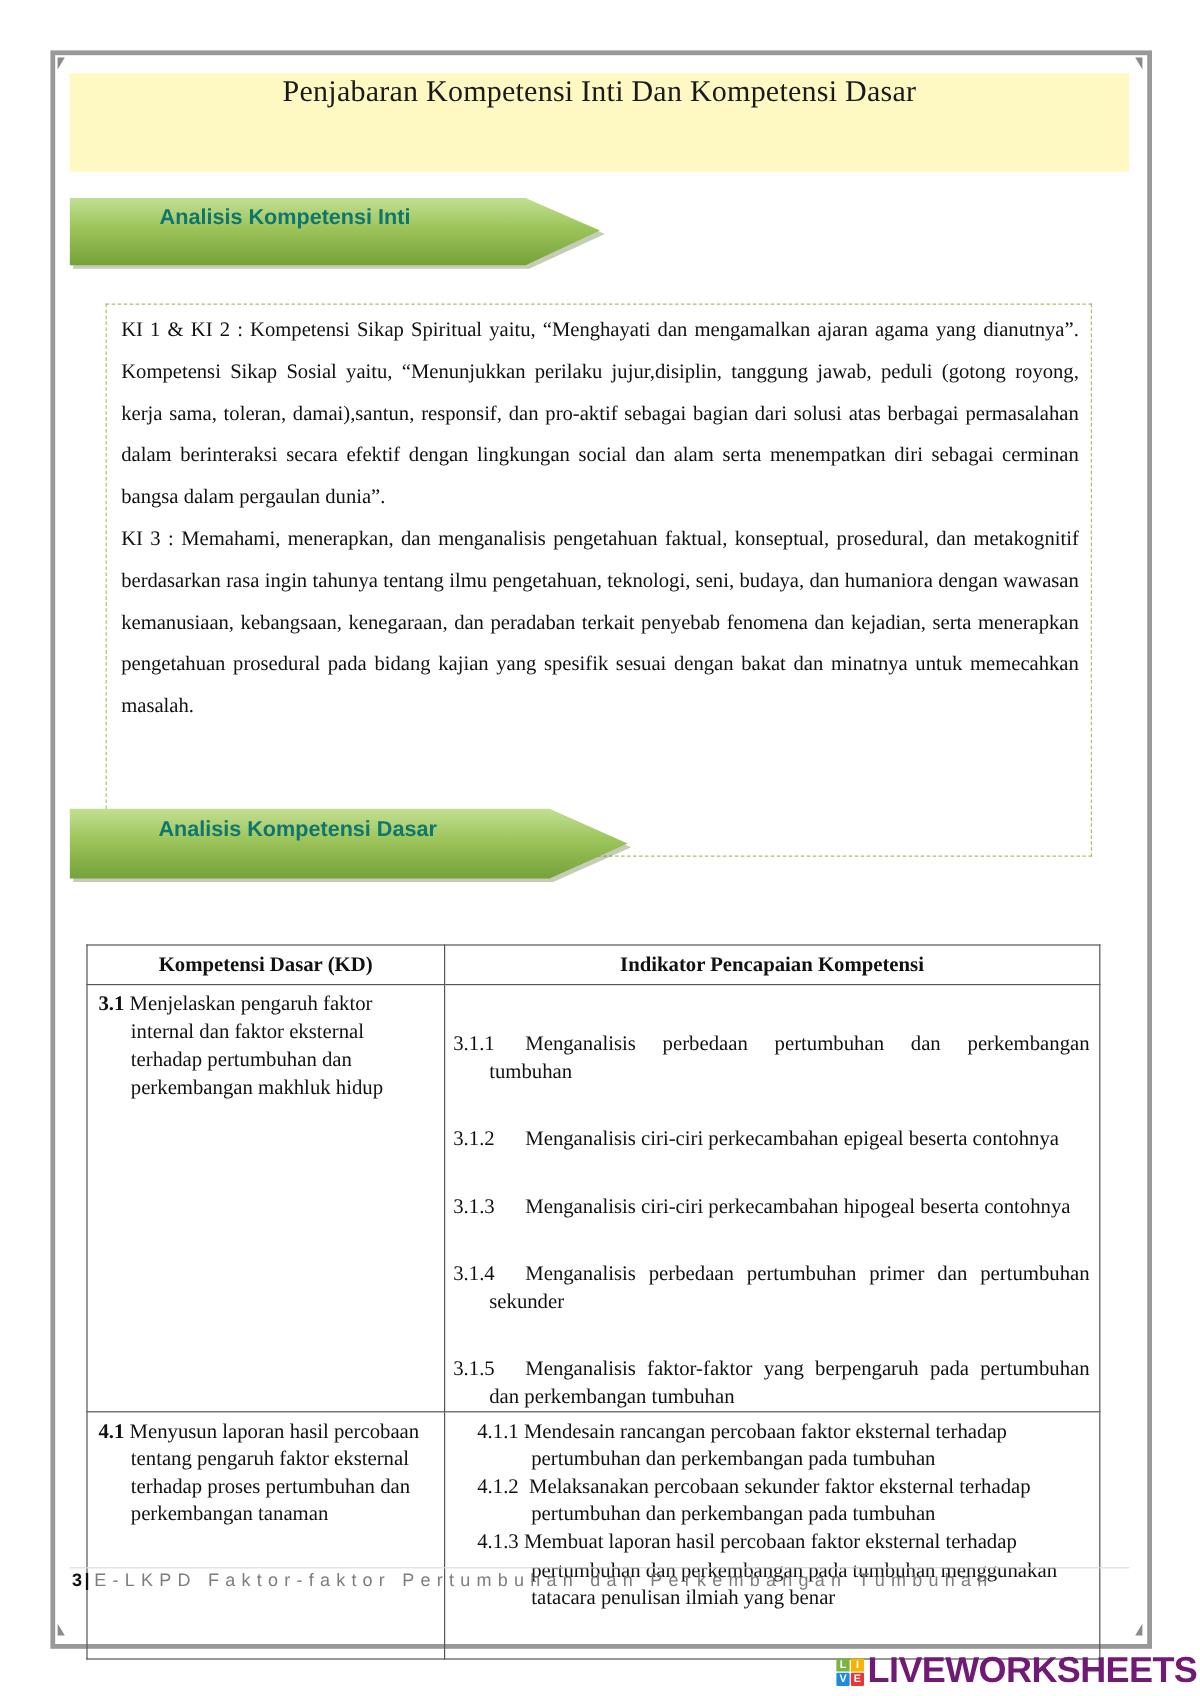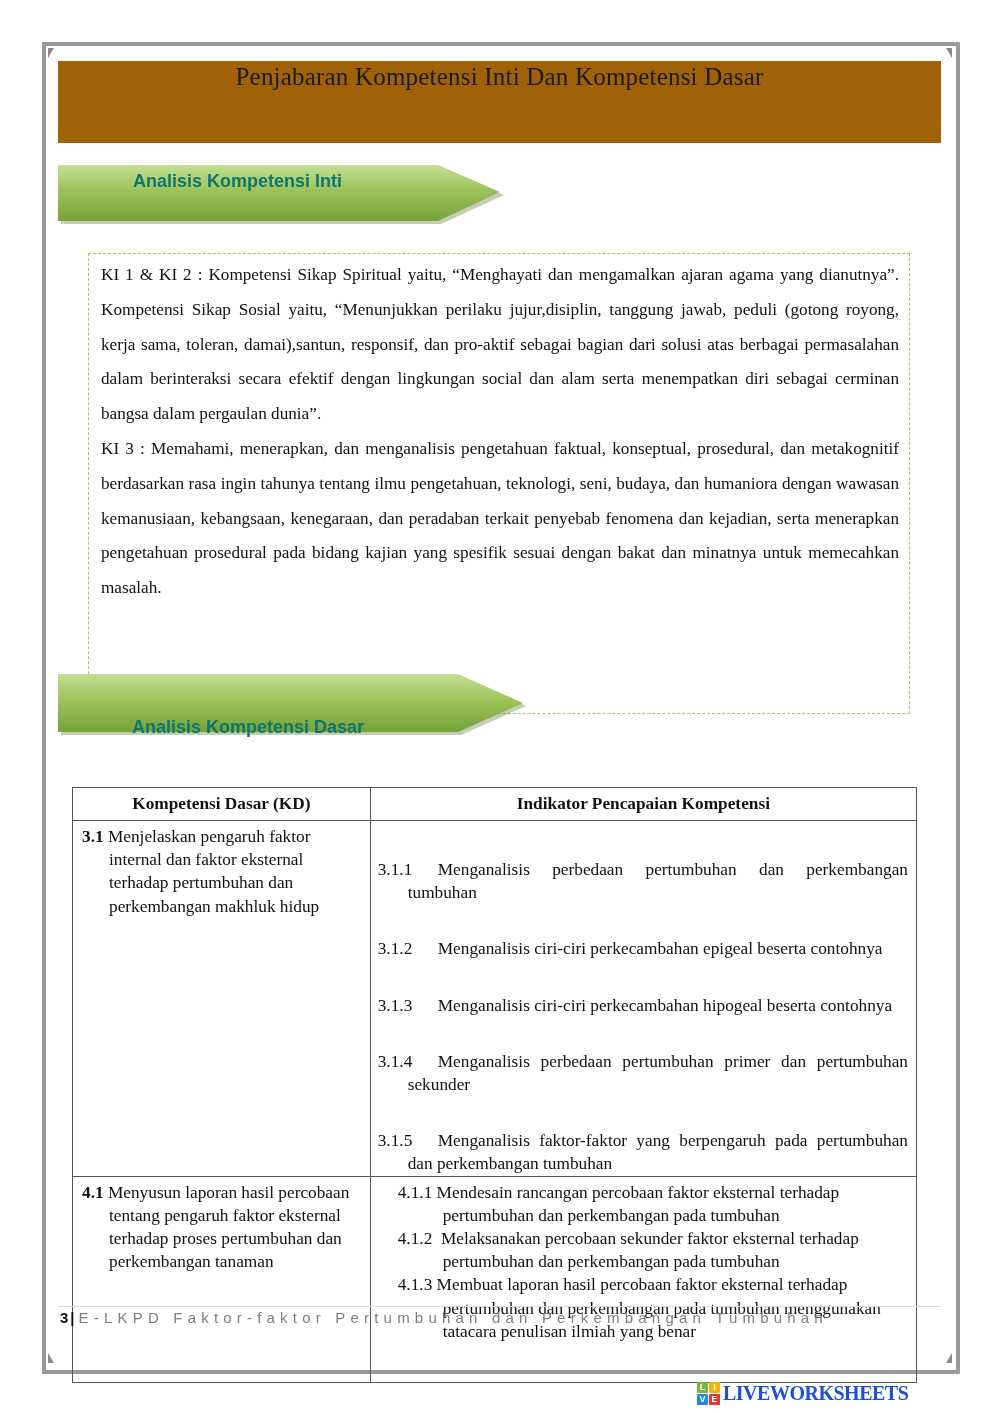--- a/index.html
+++ b/index.html
@@ -8,21 +8,21 @@
 
   .frame { position:absolute; left:42px; top:42px; width:910px; height:1324px;
            border:4px solid #999999; }
   .corner { position:absolute; width:0; height:0; }
   .corner.tl { left:48px; top:48px; border-top:10px solid #8a8a8a; border-right:6px solid transparent; }
   .corner.tr { left:946px; top:48px; border-top:10px solid #8a8a8a; border-left:6px solid transparent; }
   .corner.bl { left:48px; top:1353px; border-bottom:10px solid #8a8a8a; border-right:6px solid transparent; }
   .corner.br { left:946px; top:1353px; border-bottom:10px solid #8a8a8a; border-left:6px solid transparent; }
 
   .title-band { position:absolute; left:58px; top:61px; width:883px; height:82px;
-                background:#a16207; text-align:center; }
+                background:#fef9c3; text-align:center; }
   .title-band h1 { margin:0; padding-top:2px; font-family:"Liberation Serif", serif;
                    font-weight:normal; font-size:25px; letter-spacing:0.2px; color:#1a1a1a; }
 
   .arrow { position:absolute; height:58px; }
   .arrow svg { position:absolute; left:0; top:0; }
   .arrow .label { position:absolute; top:8px; font-family:"Liberation Sans", sans-serif;
                   font-weight:bold; font-size:18px; color:#0f766e; }
 
   .ki-box { position:absolute; left:88px; top:253px; width:822px; height:461px;
             border:1.5px dashed #a6c46a; box-sizing:border-box; }
@@ -44,22 +44,22 @@
   .footer-rule { position:absolute; left:58px; top:1306px; width:883px; height:1px; background:#dcdcdc; }
   .footer { position:absolute; left:60px; top:1309px; font-family:"Liberation Sans", sans-serif;
             font-size:15px; color:#7d7d7d; letter-spacing:5.2px; white-space:nowrap; }
   .footer .pg { color:#111; font-weight:bold; letter-spacing:0; }
   .footer .sep { color:#111; font-weight:bold; letter-spacing:0; margin:0 4px 0 2px; }
 
   .brand { position:absolute; left:697px; top:1377px; height:32px; display:flex; align-items:center; }
   .brand .logo { display:grid; grid-template-columns:11px 11px; grid-template-rows:11px 11px; gap:1px; margin-right:3px; }
   .brand .logo span { display:block; font-family:"Liberation Sans", sans-serif; font-weight:bold;
                       font-size:9px; line-height:11px; text-align:center; color:#fff; border-radius:1px; }
-  .brand .word { font-family:Liberation Serif, serif; font-weight:bold; font-size:20px;
-                 color:#1d4ed8; letter-spacing:-0.5px; }
+  .brand .word { font-family:Liberation Sans, sans-serif; font-weight:bold; font-size:30px;
+                 color:#701a75; letter-spacing:-0.5px; }
 </style>
 </head>
 <body>
 
 <div class="frame"></div>
 <div class="corner tl"></div>
 <div class="corner tr"></div>
 <div class="corner bl"></div>
 <div class="corner br"></div>
 
@@ -92,21 +92,21 @@
     <defs>
       <linearGradient id="g2" x1="0" y1="0" x2="0" y2="1">
         <stop offset="0" stop-color="#c3df93"></stop>
         <stop offset="0.45" stop-color="#9cc45a"></stop>
         <stop offset="1" stop-color="#76a23a"></stop>
       </linearGradient>
     </defs>
     <polygon points="3,4 403,4 468,33 403,62 3,62" fill="#55702a" opacity="0.35"></polygon>
     <polygon points="0,1 400,1 465,30 400,59 0,59" fill="url(#g2)"></polygon>
   </svg>
-  <span class="label" style="left:74px;margin-top:36px;">Analisis Kompetensi Dasar</span>
+  <span class="label" style="left:74px;">Analisis Kompetensi Dasar</span>
 </div>
 
 <table class="kd">
   <colgroup>
       <col style="width:298px">
       <col style="width:547px">
     </colgroup>
   <thead>
     <tr>
       <th>Kompetensi Dasar (KD)</th>

